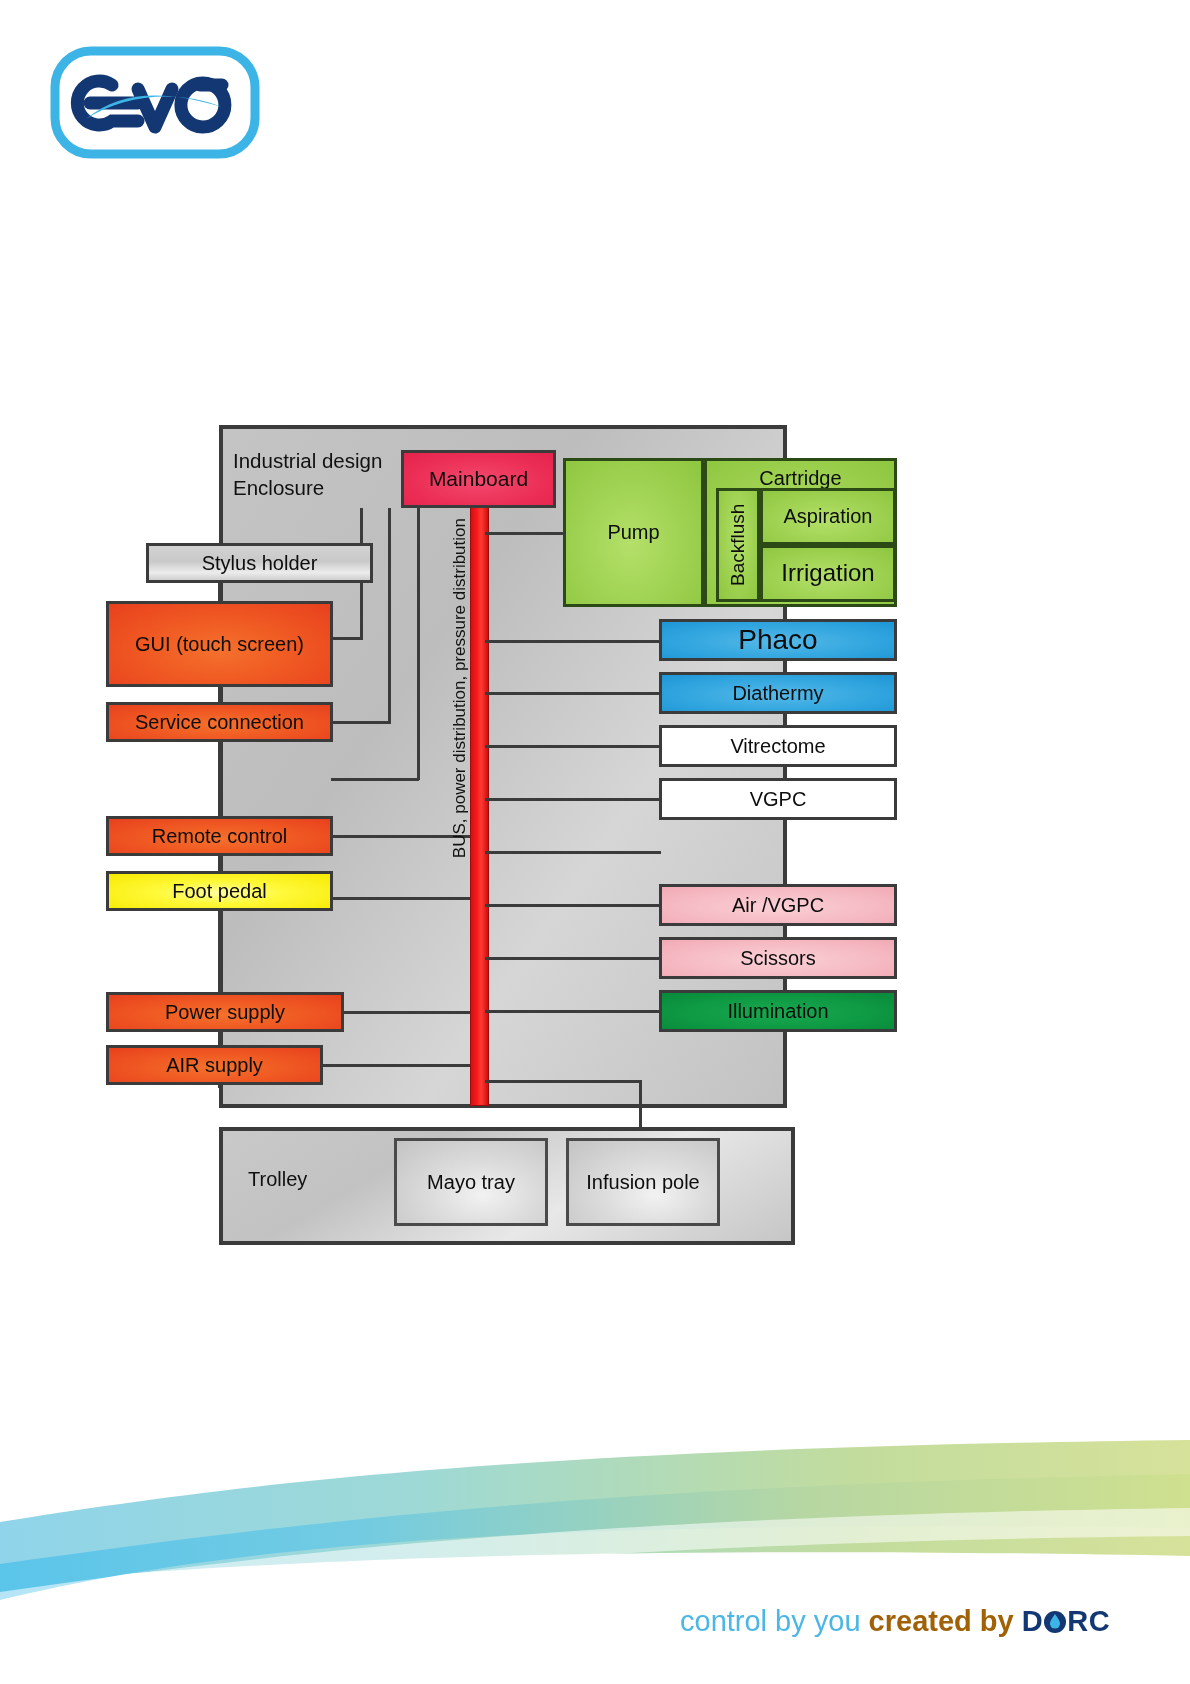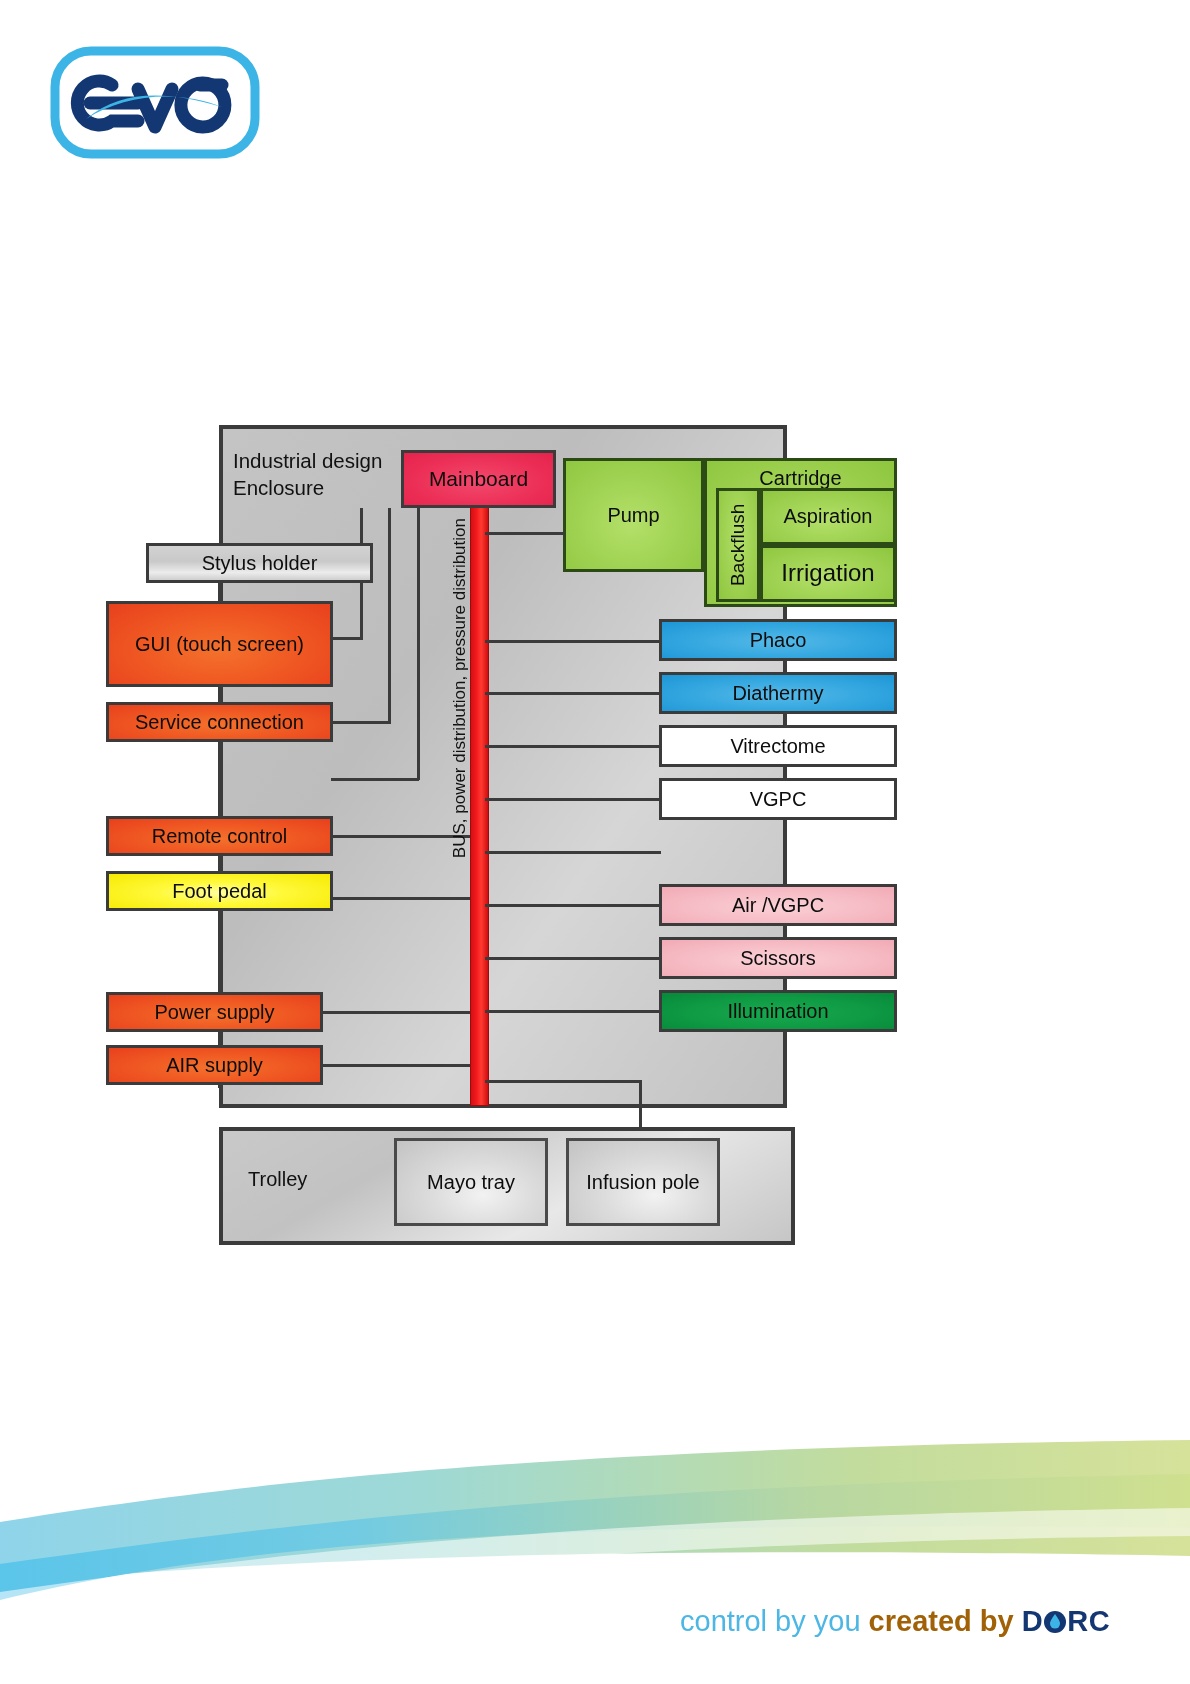--- a/index.html
+++ b/index.html
@@ -91,21 +91,21 @@
 
   <div class="conn" style="left:218px;top:543px;width:4px;height:545px;"></div>
 
   <div class="busbar" style="left:470px;top:500px;width:17px;height:604px;"></div>
   <div class="bus-text vert" style="left:450px;top:518px;">BUS, power distribution, pressure distribution</div>
 
   <div class="lbl pink" style="left:385px;top:450px;width:155px;height:58px;font-size:21px;margin-left:16px;">
     <span>Mainboard</span>
   </div>
 
-  <div class="lbl green" style="left:563px;top:458px;width:141px;height:114px;font-size:20px;">
+  <div class="lbl green" style="left:563px;top:458px;width:141px;height:149px;font-size:20px;">
     <span>Pump</span>
   </div>
   <div class="lbl green" style="left:704px;top:458px;width:193px;height:149px;align-items:flex-start;padding-top:6px;font-size:20px;">
     <span style="width:100%;text-align:center;">Cartridge</span>
   </div>
   <div class="lbl green vert" style="left:716px;top:488px;width:44px;height:114px;font-size:19px;">
     <span>Backflush</span>
   </div>
   <div class="lbl green" style="left:760px;top:488px;width:136px;height:57px;font-size:20px;">
     <span>Aspiration</span>
@@ -121,21 +121,21 @@
   <div class="conn" style="left:485px;top:745px;width:176px;height:3px;"></div>
   <div class="conn" style="left:485px;top:798px;width:176px;height:3px;"></div>
   <div class="conn" style="left:485px;top:851px;width:176px;height:3px;"></div>
   <div class="conn" style="left:485px;top:904px;width:176px;height:3px;"></div>
   <div class="conn" style="left:485px;top:957px;width:176px;height:3px;"></div>
   <div class="conn" style="left:485px;top:1010px;width:176px;height:3px;"></div>
 
   <div class="conn" style="left:485px;top:1080px;width:157px;height:3px;"></div>
   <div class="conn" style="left:639px;top:1080px;width:3px;height:49px;"></div>
 
-  <div class="lbl blue" style="left:659px;top:619px;width:238px;height:42px;font-size:20px;">
+  <div class="lbl blue" style="left:659px;top:619px;width:238px;height:42px;font-size:28px;">
     <span>Phaco</span>
   </div>
   <div class="lbl blue" style="left:659px;top:672px;width:238px;height:42px;font-size:20px;">
     <span>Diathermy</span>
   </div>
   <div class="lbl white" style="left:659px;top:725px;width:238px;height:42px;font-size:20px;">
     <span>Vitrectome</span>
   </div>
   <div class="lbl white" style="left:659px;top:778px;width:238px;height:42px;font-size:20px;">
     <span>VGPC</span>
@@ -158,21 +158,21 @@
   </div>
   <div class="lbl orange" style="left:106px;top:702px;width:227px;height:40px;font-size:20px;">
     <span>Service connection</span>
   </div>
   <div class="lbl orange" style="left:106px;top:816px;width:227px;height:40px;font-size:20px;">
     <span>Remote control</span>
   </div>
   <div class="lbl yellow" style="left:106px;top:871px;width:227px;height:40px;font-size:20px;">
     <span>Foot pedal</span>
   </div>
-  <div class="lbl orange" style="left:106px;top:992px;width:217px;height:40px;font-size:20px;">
+  <div class="lbl orange" style="left:106px;top:992px;width:238px;height:40px;font-size:20px;">
     <span>Power supply</span>
   </div>
   <div class="lbl orange" style="left:106px;top:1045px;width:217px;height:40px;font-size:20px;">
     <span>AIR supply</span>
   </div>
 
   <div class="trolley-box" style="position:absolute;left:219px;top:1127px;width:568px;height:110px;"></div>
   <div style="position:absolute;left:248px;top:1168px;font-size:20px;color:#111;">Trolley</div>
   <div class="lbl tray" style="left:394px;top:1138px;width:154px;height:88px;font-size:20px;">
     <span>Mayo tray</span>

